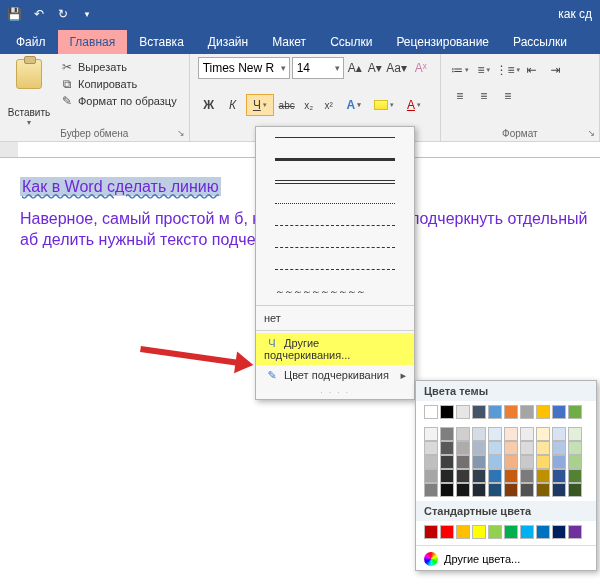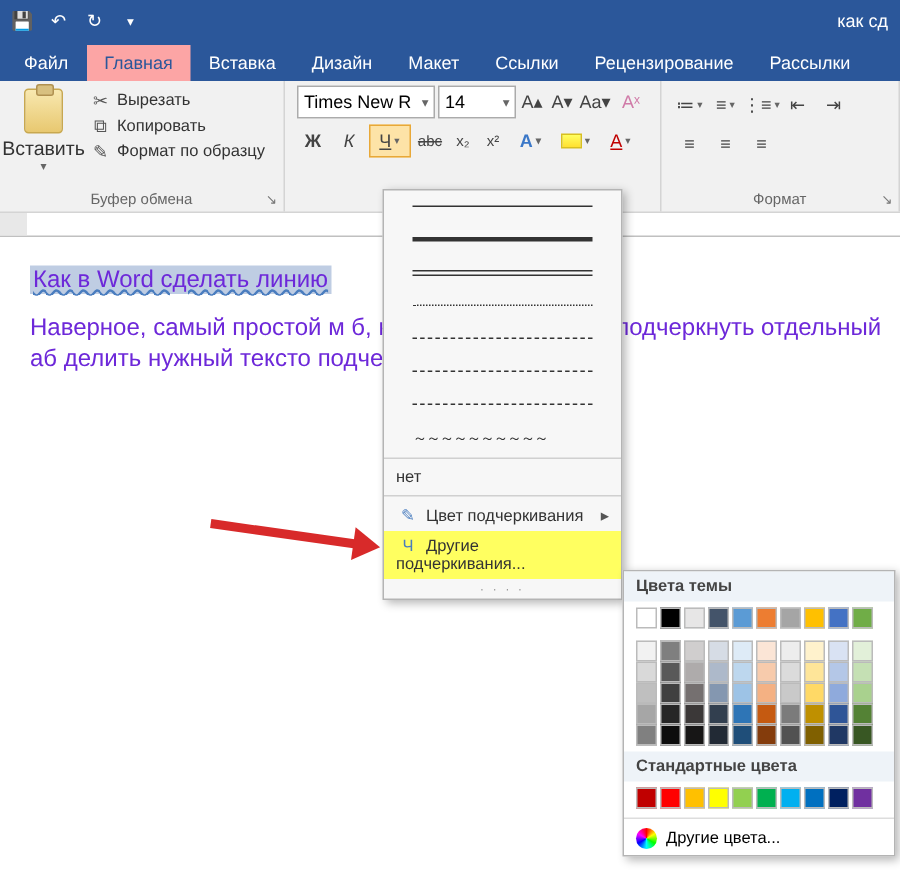--- a/index.html
+++ b/index.html
@@ -15,28 +15,28 @@
 .tab.active { background: #fca5a5; color: #2b579a; }
 
 .ribbon { background: #f1f1f1; border-bottom: 1px solid #d4d4d4; height: 88px; display: flex; }
 .ribbon-group { border-right: 1px solid #d4d4d4; padding: 3px 8px 0 8px; display: flex; flex-direction: column; position: relative; }
 .ribbon-group-label { position: absolute; bottom: 2px; left: 0; right: 0; text-align: center; font-size: 10px; color: #666; }
 .ribbon-group-launcher { position: absolute; bottom: 3px; right: 4px; font-size: 9px; color: #777; cursor: pointer; }
 
 .paste-btn { display: flex; flex-direction: column; align-items: center; width: 42px; cursor: pointer; margin-top: 2px; }
 .paste-icon { width: 26px; height: 30px; background: linear-gradient(#f8e8b0,#e8c870); border: 1px solid #c8a850; border-radius: 3px; position: relative; }
 .paste-icon::before { content:""; position:absolute; top:-4px; left:7px; width:10px; height:6px; background:#d8c080; border:1px solid #b09050; border-radius:2px; }
-.paste-label { font-size: 13px; color: #333; margin-top: 2px; }
+.paste-label { font-size: 10px; color: #333; margin-top: 18px; }
 .paste-drop { font-size: 8px; color: #666; }
 
 .clip-side { display: flex; flex-direction: column; gap: 1px; margin-top: 2px; font-size: 11px; color: #333; }
 .clip-side div { display: flex; align-items: center; gap: 4px; padding: 1px 4px; cursor: pointer; }
 .clip-side .ic { width: 14px; text-align: center; font-size: 12px; color: #555; }
 
-.font-group { display: flex; flex-direction: column; gap: 4px; }
+.font-group { display: flex; flex-direction: column; gap: 15px; }
 .font-row1 { display: flex; gap: 2px; align-items: center; }
 .font-row2 { display: flex; gap: 2px; align-items: center; }
 .combo { background: #fff; border: 1px solid #ababab; height: 22px; font-size: 12px; padding: 0 14px 0 4px; display: flex; align-items: center; position: relative; cursor: pointer; }
 .combo::after { content: "▾"; position: absolute; right: 3px; font-size: 9px; color: #666; }
 .rb { width: 22px; height: 22px; display: flex; align-items: center; justify-content: center; font-size: 12px; cursor: pointer; border: 1px solid transparent; color: #444; }
 .rb.small { width: 18px; }
 .rb.wide { width: 28px; }
 .rb.active { background: #fde3a7; border: 1px solid #e8a838; }
 .rb.splitdrop::after { content:"▾"; font-size:7px; color:#666; margin-left:2px; }
 
@@ -212,22 +212,22 @@
     </div>
   <div class="ul-sample">
       <div class="ul-line" style="border-top-style:dashed"></div>
     </div>
   <div class="ul-sample">
       <div style="width:120px;font-size:10px;color:#333;letter-spacing:-1px;overflow:hidden">～～～～～～～～～～</div>
     </div>
   <div class="ul-sep"></div>
   <div class="ul-text">нет</div>
   <div class="ul-sep"></div>
+  <div class="ul-text hl-yellow"><span class="ic">Ч</span><span>Другие подчеркивания...</span></div>
   <div class="ul-text submenu"><span class="ic">✎</span><span>Цвет подчеркивания</span></div>
-  <div class="ul-text hl-yellow"><span class="ic">Ч</span><span>Другие подчеркивания...</span></div>
   <div class="ul-grip">∙ ∙ ∙ ∙</div>
 </div>
 
 <div class="color-panel">
   <div class="cp-head">Цвета темы</div>
   <div class="cp-grid" id="theme-row0">
       <div class="cp-sw" style="background: rgb(255, 255, 255);"></div>
       <div class="cp-sw" style="background: rgb(0, 0, 0);"></div>
       <div class="cp-sw" style="background: rgb(231, 230, 230);"></div>
       <div class="cp-sw" style="background: rgb(68, 84, 106);"></div>

